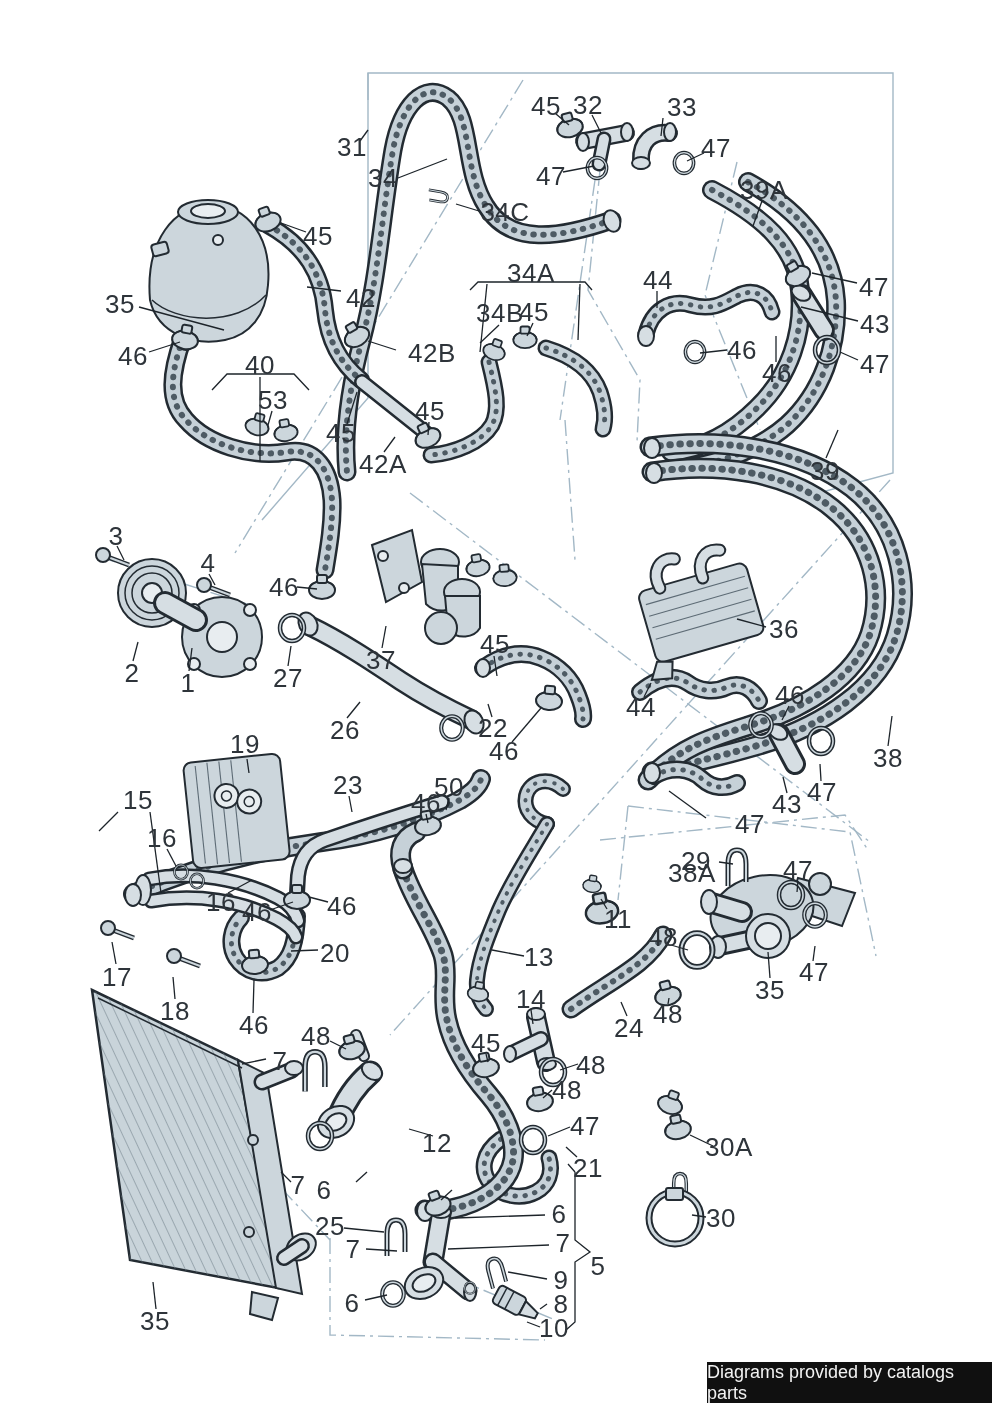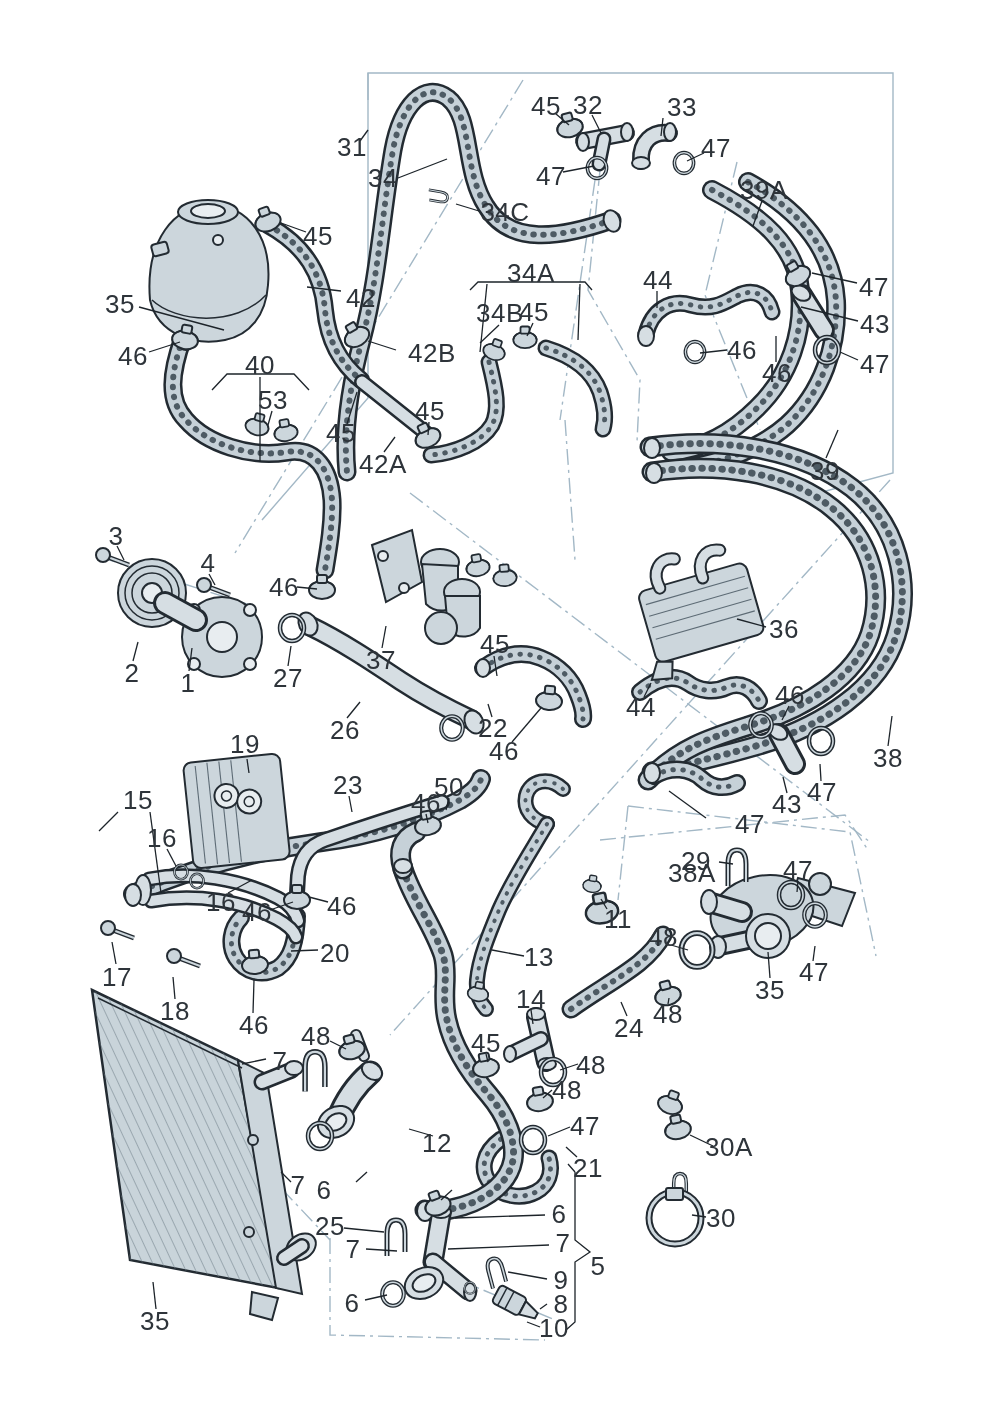--- a/index.html
+++ b/index.html
@@ -649,13 +649,16 @@
       <span class="plabel" style="left: 563px; top: 1243px;">7</span>
       <span class="plabel" style="left: 561px; top: 1280px;">9</span>
       <span class="plabel" style="left: 561px; top: 1304px;">8</span>
       <span class="plabel" style="left: 554px; top: 1328px;">10</span>
       <span class="plabel" style="left: 598px; top: 1266px;">5</span>
       <span class="plabel" style="left: 729px; top: 1147px;">30A</span>
       <span class="plabel" style="left: 721px; top: 1218px;">30</span>
       <span class="plabel" style="left: 155px; top: 1321px;">35</span>
     </div>
 
+  <div id="footer">
+    <span>Diagrams provided by catalogs parts</span>
+  </div>
 </div>
 
 </body></html>

